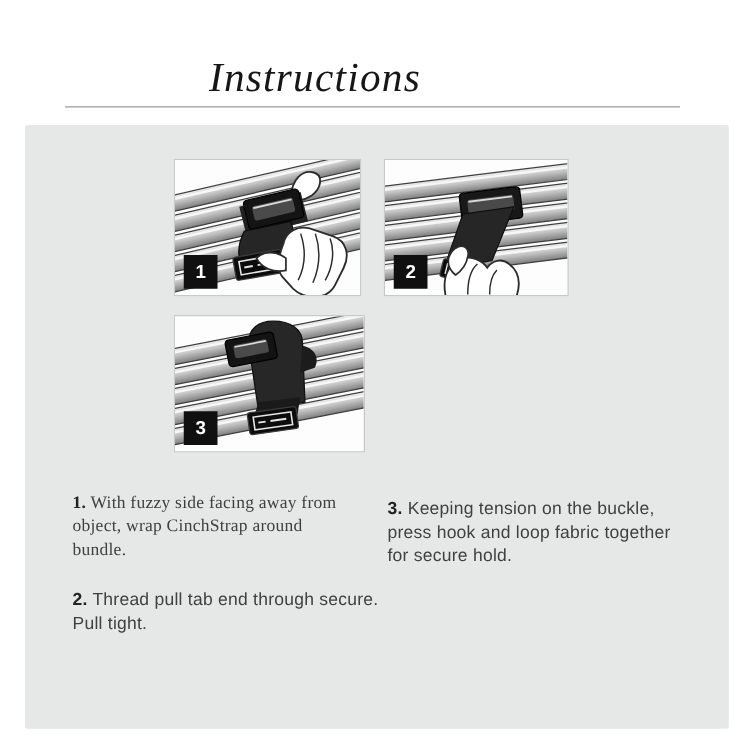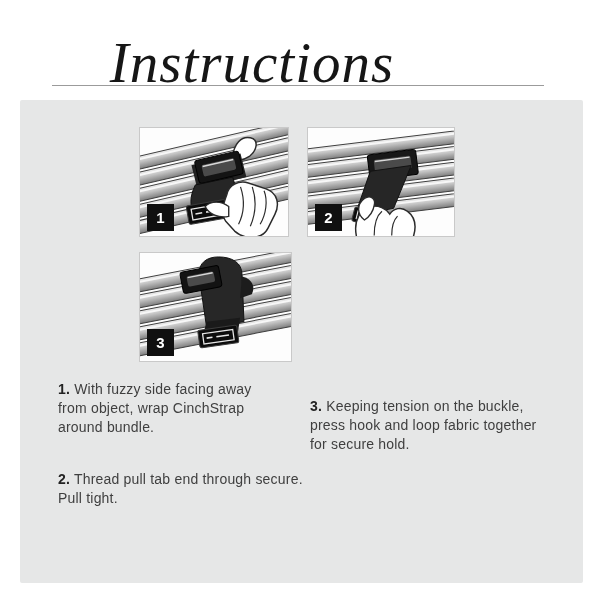--- a/index.html
+++ b/index.html
@@ -7,21 +7,21 @@
     width:600px;height:600px;position:relative;background:#ffffff;
     font-family:"Liberation Sans", sans-serif;overflow:hidden;
   }
   .title-rule{
     position:absolute;top:85px;left:52px;width:492px;height:1px;
     background:#9b9b9b;
   }
   .page-title{
     position:absolute;top:40px;left:0;width:504px;text-align:center;
     font-family:"Liberation Serif", serif;font-style:italic;
-    font-size:57px;line-height:46px;color:#161616;letter-spacing:1px;
+    font-size:33px;line-height:46px;color:#161616;letter-spacing:1px;
   }
   .content-panel{
     position:absolute;left:20px;top:100px;width:563px;height:483px;
     background:#e6e7e7;border-radius:2px;
   }
   .fig{
     position:absolute;background:#fdfdfd;border:1px solid #c9c9c9;
     box-sizing:border-box;overflow:hidden;
   }
   .fig1{left:119px;top:27px;width:150px;height:110px;}
@@ -31,21 +31,21 @@
   .badge{
     position:absolute;left:7px;bottom:5px;width:27px;height:27px;
     background:#101010;color:#ffffff;font-weight:bold;font-size:15px;
     line-height:27px;text-align:center;
   }
   .para{
     position:absolute;font-size:14px;line-height:19px;color:#3f3f3f;
     letter-spacing:0.2px;
   }
   .para b{color:#232323;}
-  .p1{left:38px;top:266px;width:215px;}
+  .p1{left:38px;top:279px;width:215px;font-family:Liberation Serif, serif;}
   .p2{left:38px;top:356px;width:260px;}
   .p3{left:290px;top:283px;width:245px;}
 </style>
 </head>
 <body>
 
 <div class="title-rule"></div>
 <div class="page-title">Instructions</div>
 
 <div class="content-panel">

